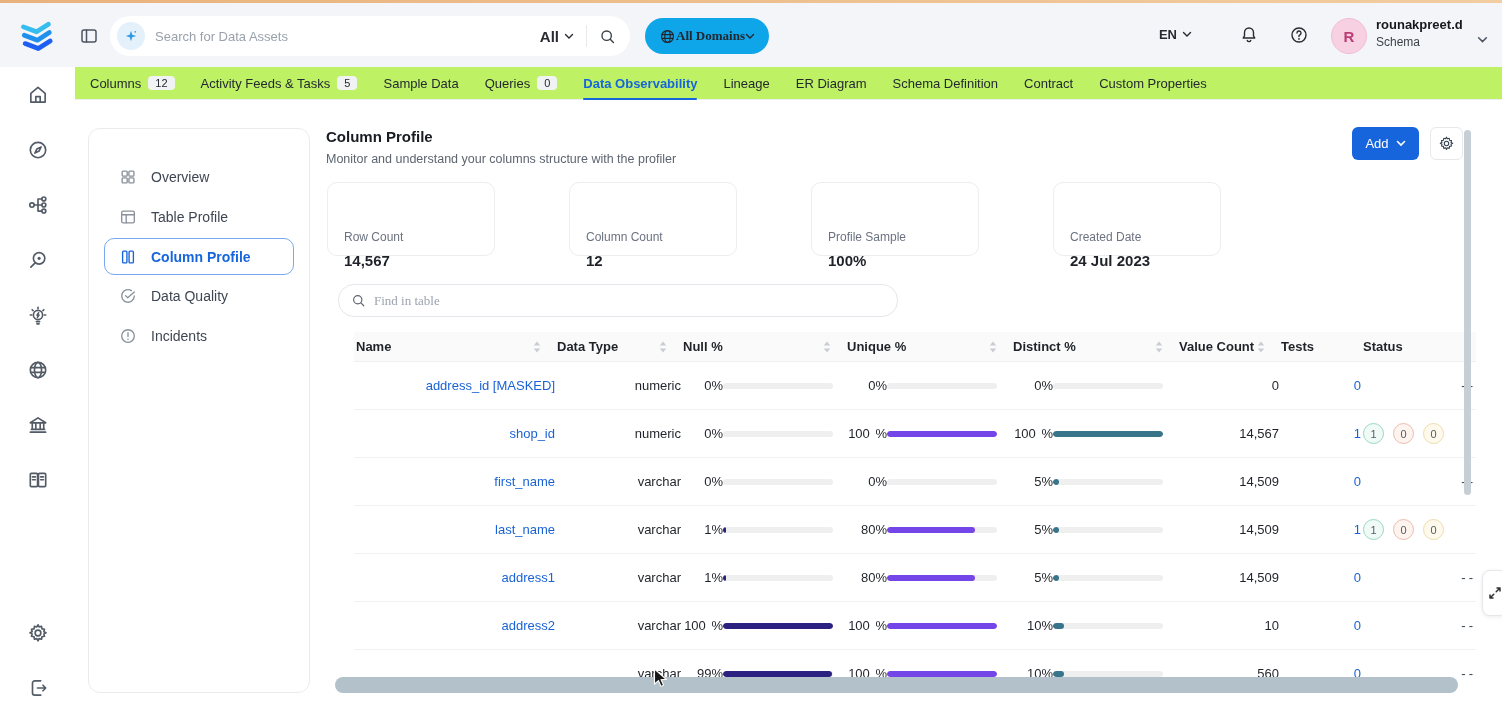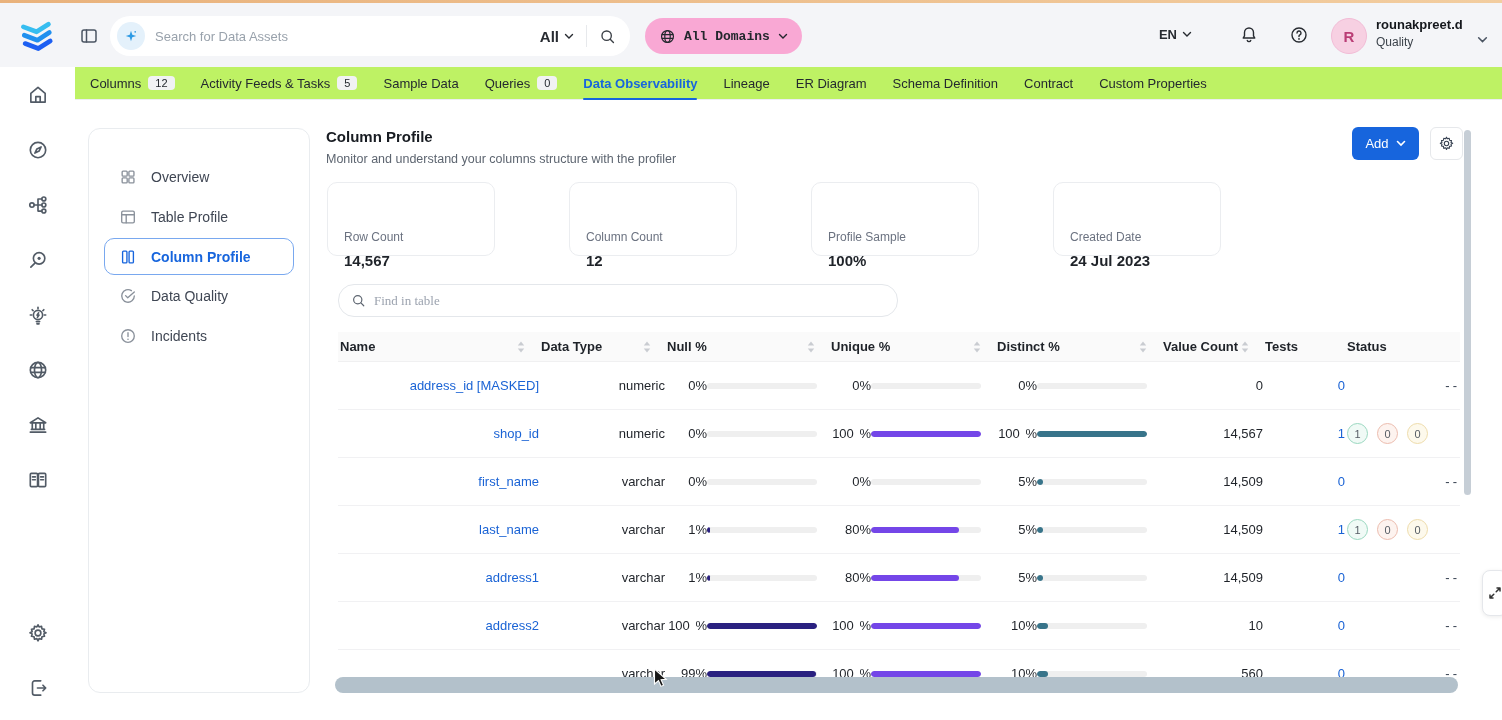--- a/index.html
+++ b/index.html
@@ -14,21 +14,21 @@
   .topbar { position:absolute; left:0; top:3px; width:100%; height:64px; display:flex; align-items:center; }
   .logo { position:absolute; left:16px; top:12px; width:42px; height:42px; cursor:pointer; }
   .panel-toggle { position:absolute; left:78px; top:23px; width:22px; height:22px; background:none; border:none; color:#4b5563; cursor:pointer; }
   .searchbar { position:absolute; left:110px; top:13px; width:520px; height:40px; background:#fff; border-radius:20px; display:flex; align-items:center; padding:0 14px 0 7px; }
   .spark { width:28px; height:28px; border-radius:50%; background:#e4f1fb; display:flex; align-items:center; justify-content:center; color:#2d9ae4; flex:0 0 auto; }
   .searchbar input { flex:1; border:none; outline:none; background:transparent; font-size:13px; color:#1f2329; padding:0 10px; font-family:inherit; }
   .searchbar input::placeholder { color:#99a2ac; }
   .scope { display:flex; align-items:center; gap:5px; font-size:15px; font-weight:600; color:#272b31; cursor:pointer; }
   .vdiv { width:1px; height:22px; background:#e7e9ec; margin:0 12px; }
   .search-ico { color:#3a3f45; display:flex; cursor:pointer; }
-  .domains { position:absolute; left:645px; top:15px; height:36px; background:#f9a8d4; border:none; border-radius:18px; display:flex; align-items:center; gap:8px; padding:0 14px; font-size:13px; font-weight:600; color:#23272d; cursor:pointer; font-family:Liberation Mono, monospace; }
+  .domains { position:absolute; left:645px; top:15px; height:36px; background:#0ea5e9; border:none; border-radius:18px; display:flex; align-items:center; padding:0 14px; font-size:13px; font-weight:600; color:#23272d; cursor:pointer; font-family:Liberation Serif, serif; }
   .top-right { position:absolute; right:0; top:0; height:64px; }
   .lang { position:absolute; right:310px; top:24px; display:flex; align-items:center; gap:5px; font-size:13px; font-weight:600; color:#272b31; cursor:pointer; }
   .bell { position:absolute; right:243px; top:22px; color:#272b31; cursor:pointer; }
   .help { position:absolute; right:193px; top:22px; color:#272b31; cursor:pointer; }
   .avatar { position:absolute; right:135px; top:15px; width:36px; height:36px; border-radius:50%; background:#f7d0e2; border:1px solid #f2bcd6; color:#ba3d75; font-size:15px; font-weight:700; display:flex; align-items:center; justify-content:center; cursor:pointer; }
   .user { position:absolute; right:34px; top:14px; width:92px; }
   .uname { font-size:13px; font-weight:700; color:#14171c; white-space:nowrap; }
   .uteam { font-size:12px; color:#3c434b; margin-top:3px; }
   .caret { position:absolute; right:14px; top:27px; color:#4b5563; cursor:pointer; }
 
@@ -62,21 +62,21 @@
   .cards { position:absolute; left:252px; top:82px; display:flex; gap:74px; }
   .card { width:168px; height:74px; border:1px solid #ebedf0; border-radius:10px; padding:13px 16px; background:#fff; }
   .card .clabel { font-size:12px; color:#6b7280;margin-top:34px; }
   .card .cvalue { font-size:15px; font-weight:700; color:#1f2329; margin-top:8px; }
 
   .findbar { position:absolute; left:263px; top:184px; width:560px; height:33px; border:1px solid #e4e7eb; border-radius:16px; background:#fff; display:flex; align-items:center; padding:0 12px; gap:8px; color:#5d6570; }
   .findbar input { flex:1; border:none; outline:none; background:transparent; font-size:13px; color:#1f2329; font-family:Liberation Serif, serif; }
   .findbar input::placeholder { color:#9ca3af; }
 
   
-  .table { position:absolute; left:263px; top:232px; width:1122px; height:362px; overflow:hidden; }
+  .table { position:absolute; left:279px; top:232px; width:1122px; height:362px; overflow:hidden; }
   .thead, .trow { display:grid; grid-template-columns:201px 126px 164px 166px 166px 102px 82px 115px; }
   .thead { height:30px; background:#fafafa; align-items:center; font-size:13px; font-weight:700; color:#1f2329; border-bottom:1px solid #f0f0f1; }
   .hcell { display:flex; align-items:center; padding-left:2px; }
   .sorter { margin-left:auto; margin-right:14px; display:flex; }
   .trow { min-height:48px; align-items:center; border-bottom:1px solid #f1f1f3; font-size:13px; color:#1f2329; padding:6px 0;text-align:right; }
   .cell { padding-left:2px; }
   .link { color:#1a63d5; text-decoration:none; cursor:pointer; }
   .pct { display:flex; align-items:flex-start; }
   .pct-label { width:40px; line-height:17px; flex:0 0 auto; word-spacing:2px; }
   .track { width:110px; height:6px; border-radius:3px; background:#efefef; margin-top:6px; display:inline-block; overflow:hidden; }
@@ -167,21 +167,21 @@
       <span class="help">
         <svg width="20" height="20" viewBox="0 0 20 20" fill="none" stroke="currentColor" stroke-width="1.4" stroke-linecap="round">
             <circle cx="10" cy="10" r="7"></circle>
             <path d="M8 8 a2 2 0 1 1 2.9 1.8 c-.6.3-.9.7-.9 1.3 v.4"></path>
             <circle cx="10" cy="13.9" r=".9" fill="currentColor" stroke="none"></circle>
           </svg>
       </span>
       <span class="avatar">R</span>
       <div class="user">
         <div class="uname">rounakpreet.d</div>
-        <div class="uteam">Quality</div>
+        <div class="uteam">Schema</div>
       </div>
       <span class="caret">
         <svg width="11" height="8" viewBox="0 0 10 7" fill="none" stroke="currentColor" stroke-width="1.4" stroke-linecap="round">
             <path d="M1.5 1.5 L5 5 L8.5 1.5"></path>
           </svg>
       </span>
     </div>
   </header>
 
   <nav class="tabbar" id="tabbar">

